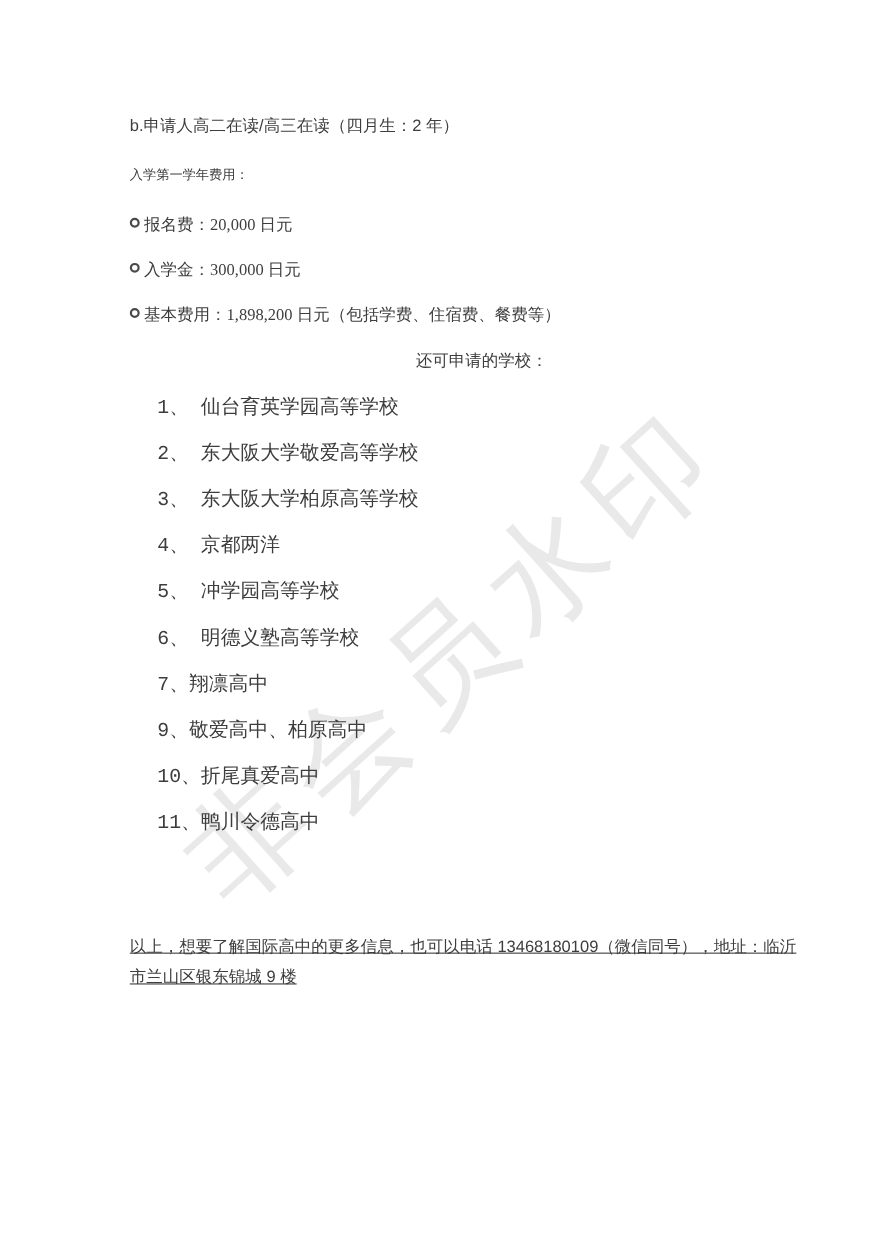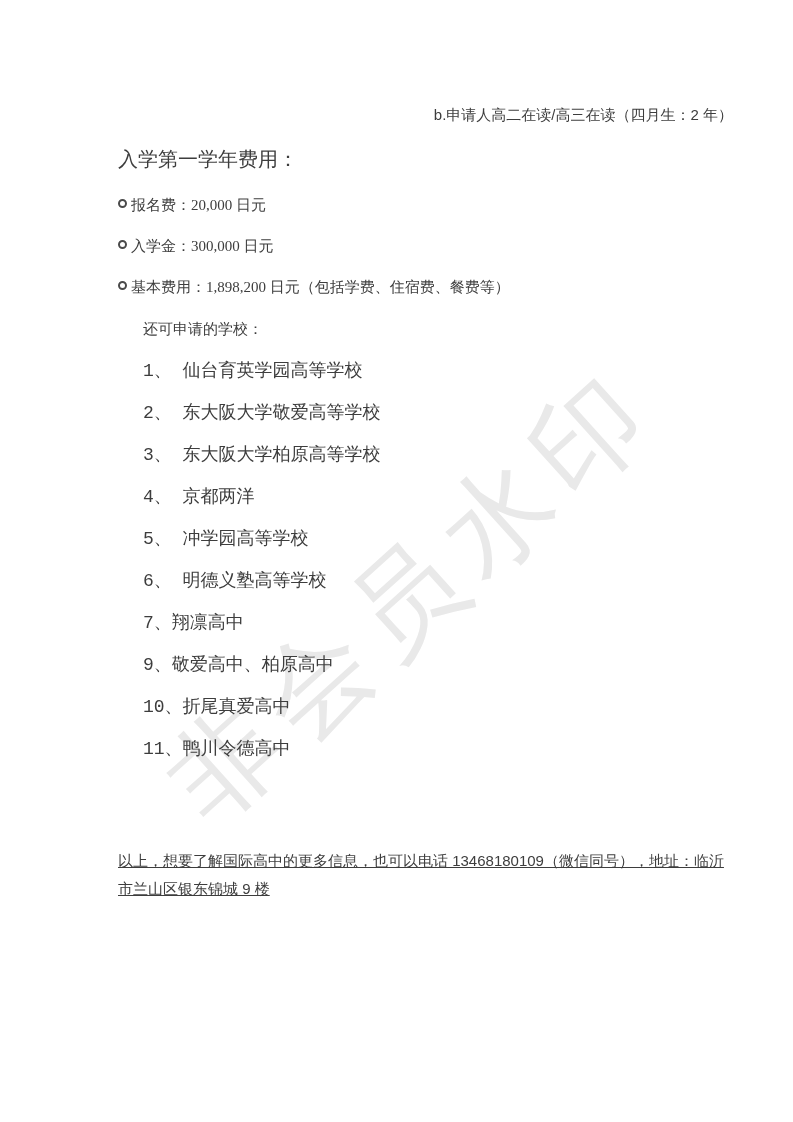--- a/index.html
+++ b/index.html
@@ -32,25 +32,24 @@
   .content {
     position: relative;
     z-index: 1;
     padding: 105px 60px 0 118px;
   }
   .p-intro {
     margin: 0;
     font-size: 15px;
     line-height: 20px;
     white-space: nowrap;
-    text-align: right;
   }
   .p-heading {
     margin: 23px 0 0 0;
-    font-size: 20px;
+    font-size: 12px;
     line-height: 22px;
     white-space: nowrap;
   }
   .fee {
     margin: 21px 0 0 0;
     font-size: 15px;
     line-height: 20px;
     white-space: nowrap;
     font-family: Liberation Serif, serif;
   }
@@ -64,20 +63,21 @@
     border: 2px solid #4a4a4a;
     border-radius: 50%;
     margin-right: 4px;
     vertical-align: 2px;
   }
   .p-schools-heading {
     margin: 22px 0 4px 25px;
     font-size: 15px;
     line-height: 20px;
     white-space: nowrap;
+    text-align: center;
   }
   .school-item {
     margin: 22px 0 0 25px;
     font-size: 18px;
     line-height: 20px;
     white-space: nowrap;
     font-family: Liberation Mono, monospace;
   }
   .footer {
     margin: 88px 0 0 0;

